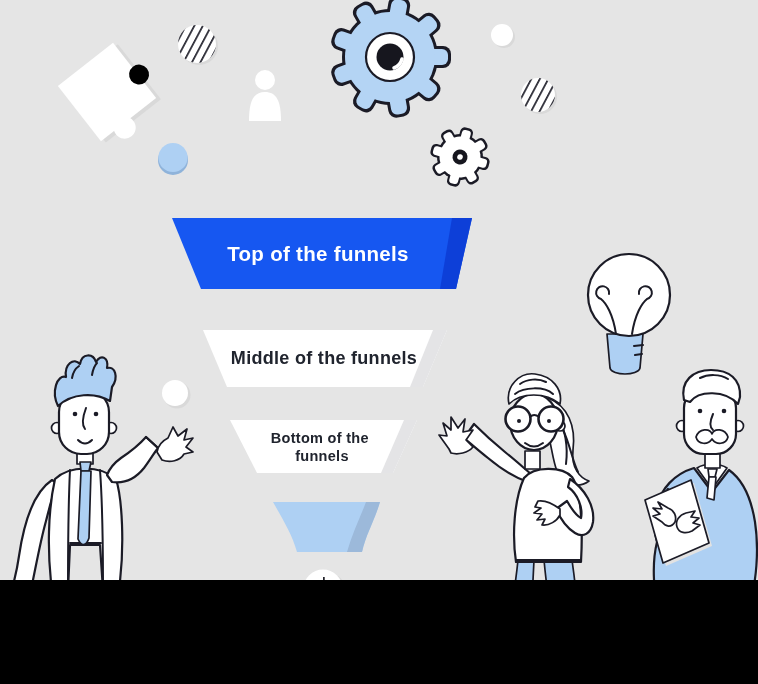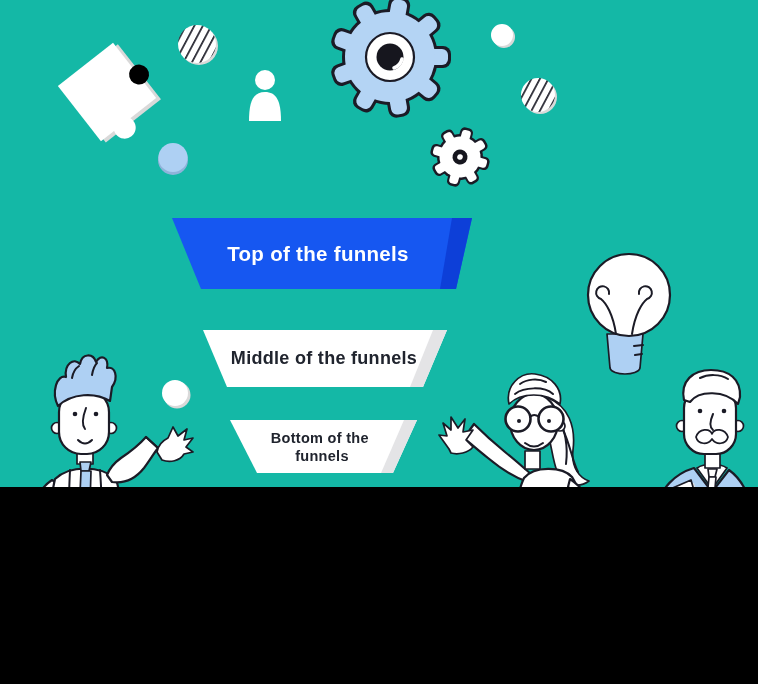--- a/index.html
+++ b/index.html
@@ -1,16 +1,16 @@
 <!DOCTYPE html>
 <html><head>
 <meta charset="utf-8">
 <style>
   html,body{margin:0;padding:0;background:#000;}
-  #stage{position:relative;width:758px;height:487px;background:#14b8a6;overflow:hidden;
+  #stage{position:relative;width:758px;height:580px;background:#e5e5e5;overflow:hidden;
          font-family:"Liberation Sans", sans-serif;}
   #scene{position:absolute;inset:0;}
   .ol{stroke:#1b1b26;stroke-width:2.2;stroke-linejoin:round;stroke-linecap:round;}
   .ol-thin{stroke:#1b1b26;stroke-width:1.7;stroke-linejoin:round;stroke-linecap:round;}
   .stroke-only{fill:none;stroke:#1b1b26;stroke-width:2;stroke-linecap:round;}
   .white{fill:#ffffff;}
   .lblue{fill:#aed0f3;}
   .dark{fill:#1b1b26;}
   .funnel-label{font-family:"Liberation Sans",sans-serif;font-weight:700;letter-spacing:.3px;}
 </style>

